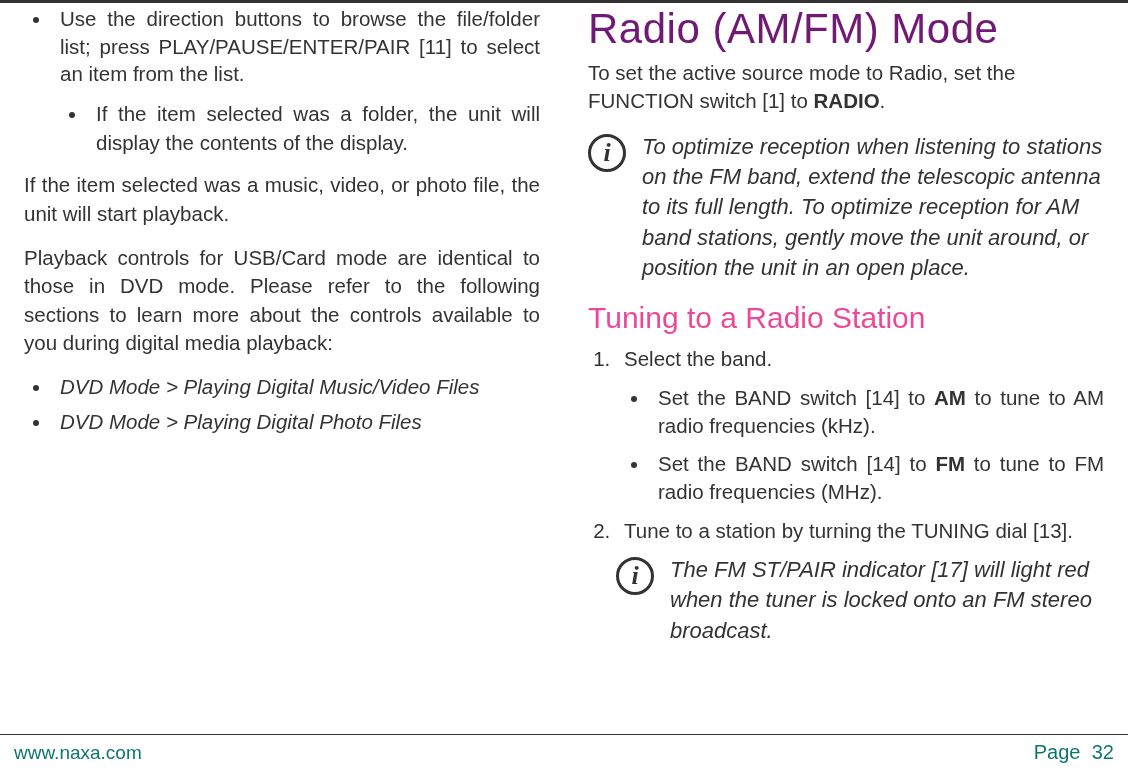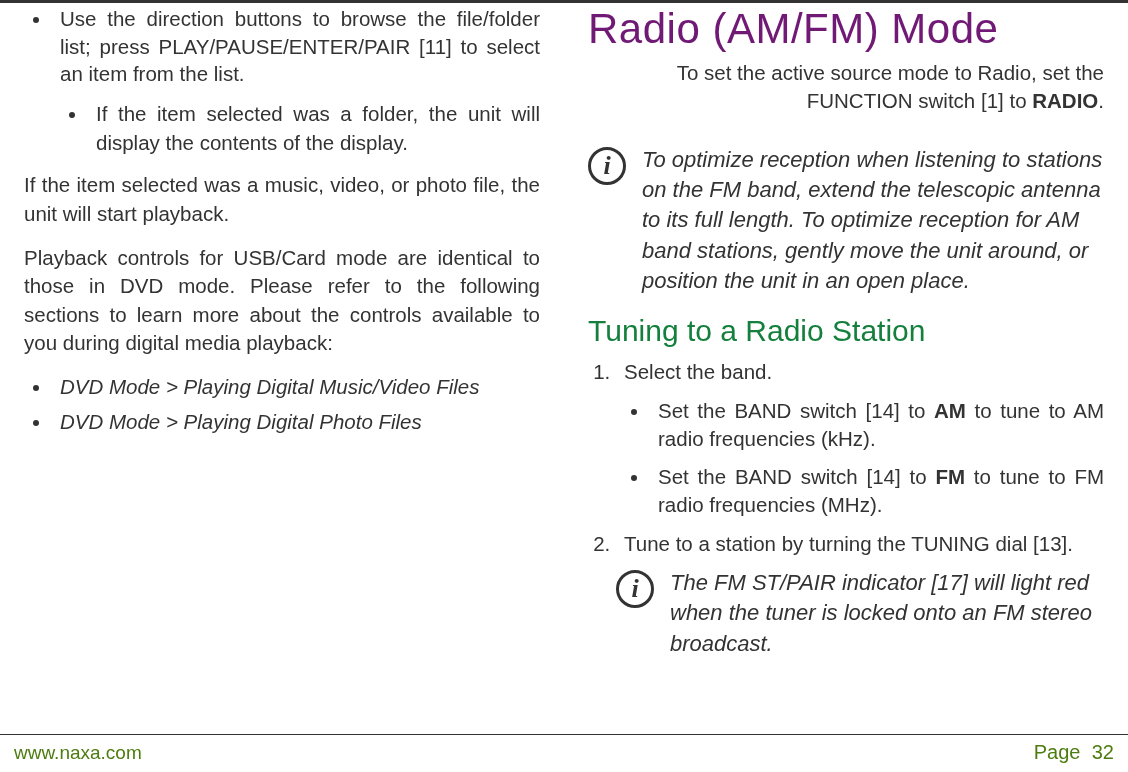--- a/index.html
+++ b/index.html
@@ -68,29 +68,28 @@
     font-size: 42px;
     font-weight: 300;
     color: #701a75;
     letter-spacing: 0.5px;
     margin-bottom: 6px;
     margin-top: 2px;
   }
   h2.subhead {
     font-size: 30px;
     font-weight: 300;
-    color: #15803d;
+    color: #ec4899;
     margin-top: 18px;
     margin-bottom: 10px;
   }
   p.intro {
     font-size: 20.5px;
     line-height: 1.38;
-    margin-bottom: 29px;
-    text-align: right;
+    margin-bottom: 16px;
   }
   .bold { font-weight: 700; }
 
   .info-block {
     display: flex;
     align-items: flex-start;
     gap: 16px;
     margin-bottom: 14px;
     margin-top: 6px;
   }
@@ -143,21 +142,21 @@
     position: absolute;
     bottom: 0;
     left: 0;
     right: 0;
     border-top: 1px solid #333;
     display: flex;
     justify-content: space-between;
     align-items: center;
     padding: 6px 14px 8px 14px;
     font-size: 19px;
-    color: #4d7c0f;
+    color: #0f766e;
   }
   .footer .page-label { font-weight: 300; font-size: 20px; }
   .footer .page-num { font-size: 20px; margin-left: 6px; }
 </style>
 </head>
 <body>
 
 <div class="page">
 
   <div class="col col-left">

